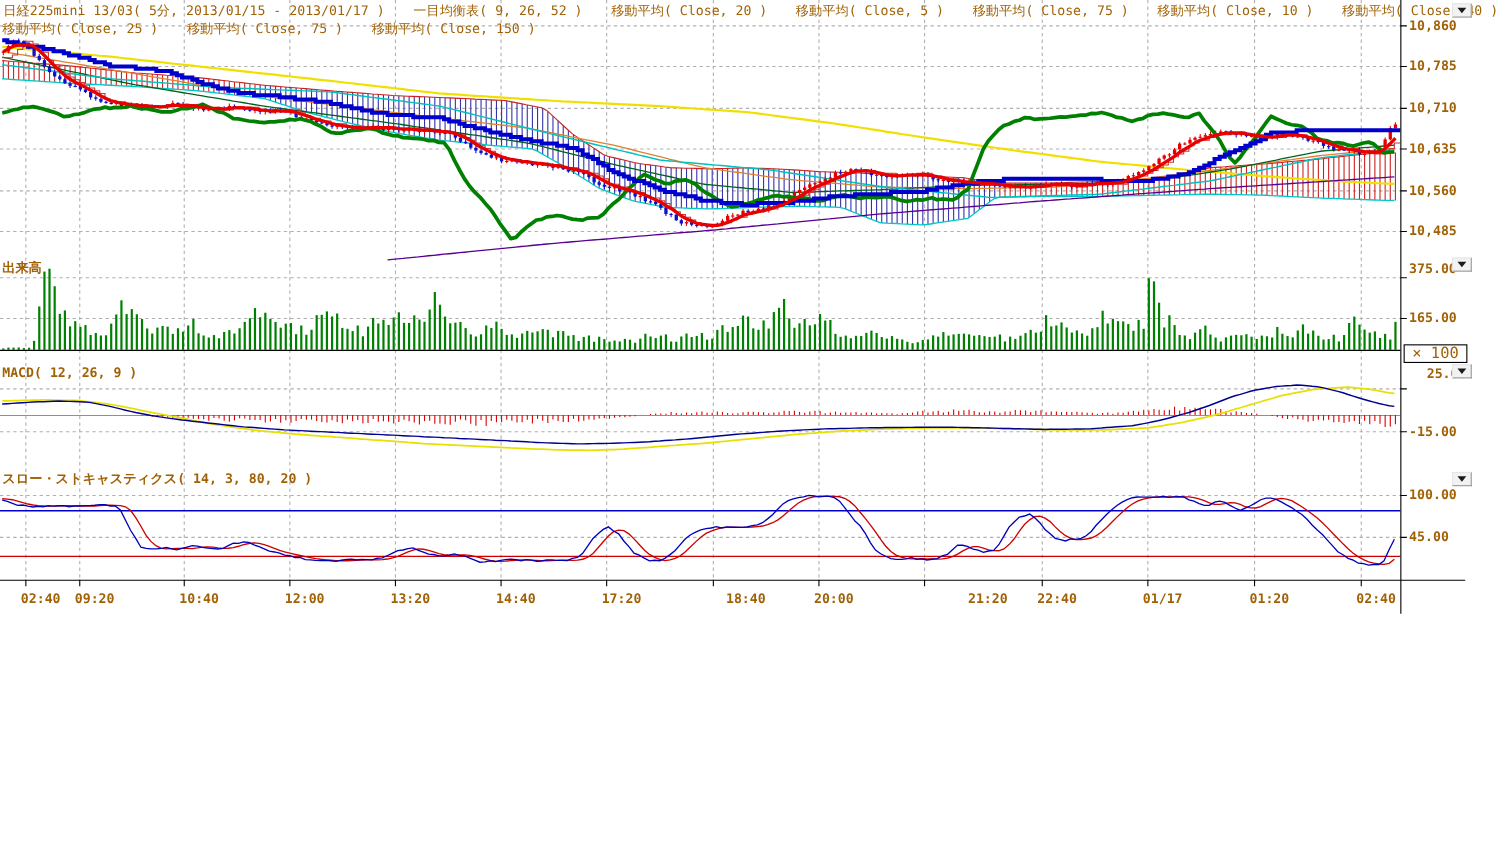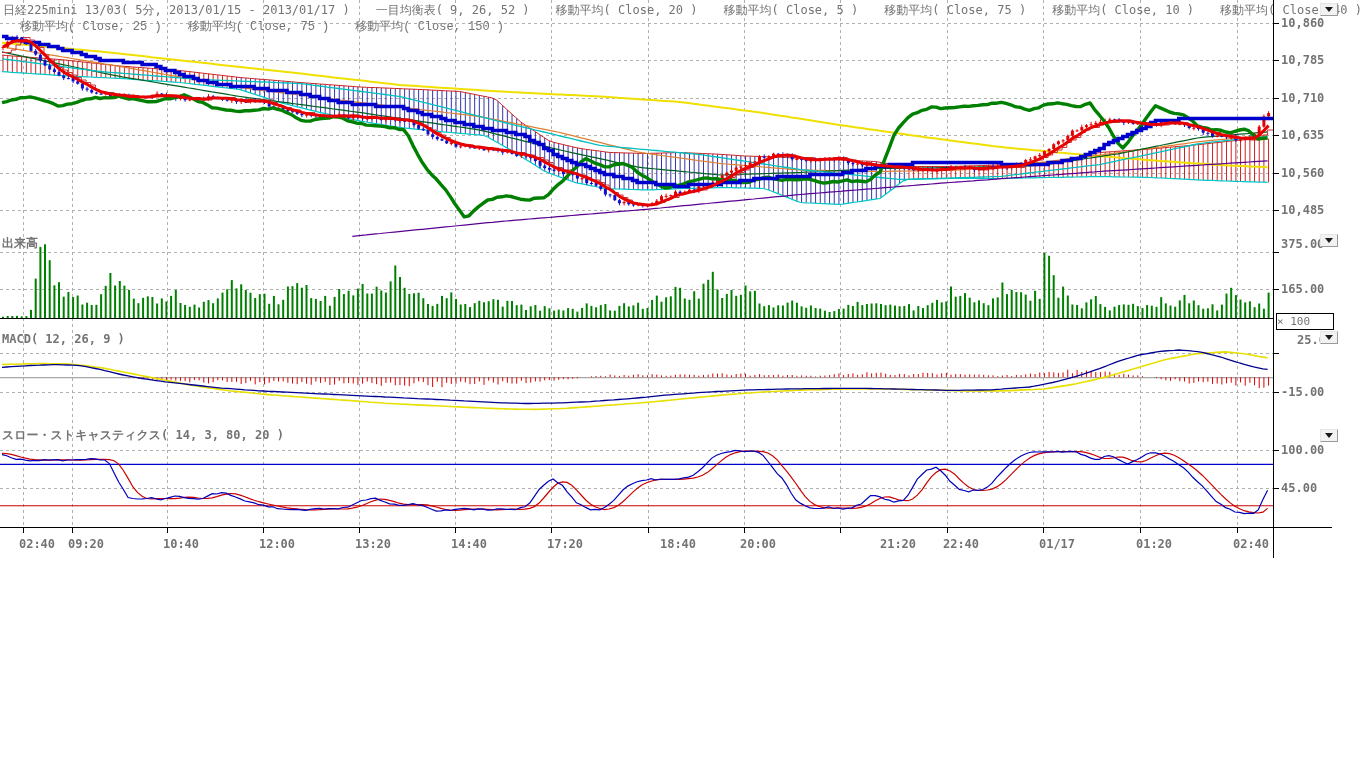--- a/index.html
+++ b/index.html
@@ -1,26 +1,26 @@
 <!DOCTYPE html>
 <html><head>
 <meta charset="utf-8">
 <style>
   html,body{margin:0;padding:0;background:#fff;}
   .screen{position:relative;width:1366px;height:768px;background:#ffffff;overflow:hidden;
-          font-family:"DejaVu Sans Mono","Liberation Mono",monospace;font-size:12px;color:#737373;}
+          font-family:"DejaVu Sans Mono","Liberation Mono",monospace;font-size:12px;color:#a16207;}
   #chart-svg{position:absolute;left:0;top:0;}
   .lbl{position:absolute;white-space:nowrap;line-height:14px;font-weight:bold;}
   .hdr-row{position:absolute;display:flex;gap:26px;white-space:nowrap;z-index:5;}
   .hdr-row span{white-space:nowrap;}
   #header-row1{left:3px;top:2px;}
-  #header-row2{left:20px;top:18px;font-family:Liberation Mono, monospace;}
+  #header-row2{left:2px;top:18px;}
   .panel-label{position:absolute;z-index:5;}
   .badge{position:absolute;left:1276px;top:313px;width:56px;height:15px;border:1px solid #000;
-         background:#fff;text-align:left;line-height:15px;font-size:11px;z-index:5;}
+         background:#fff;text-align:center;line-height:15px;font-size:14px;z-index:5;}
   .dd-btn{position:absolute;left:1320px;width:18px;height:13px;background:#f2f2f2;
           border:1px solid #9a9a9a;border-top-color:#e6e6e6;border-left-color:#e6e6e6;
           box-sizing:border-box;display:flex;align-items:center;justify-content:center;cursor:pointer;z-index:5;}
   .dd-btn .tri{width:0;height:0;border-left:4px solid transparent;border-right:4px solid transparent;
           border-top:5px solid #1a1a1a;}
   #labels .axis-lbl{left:1280px;}
   .time-lbl{width:44px;text-align:center;top:537px;}
 </style>
 </head>
 <body>

